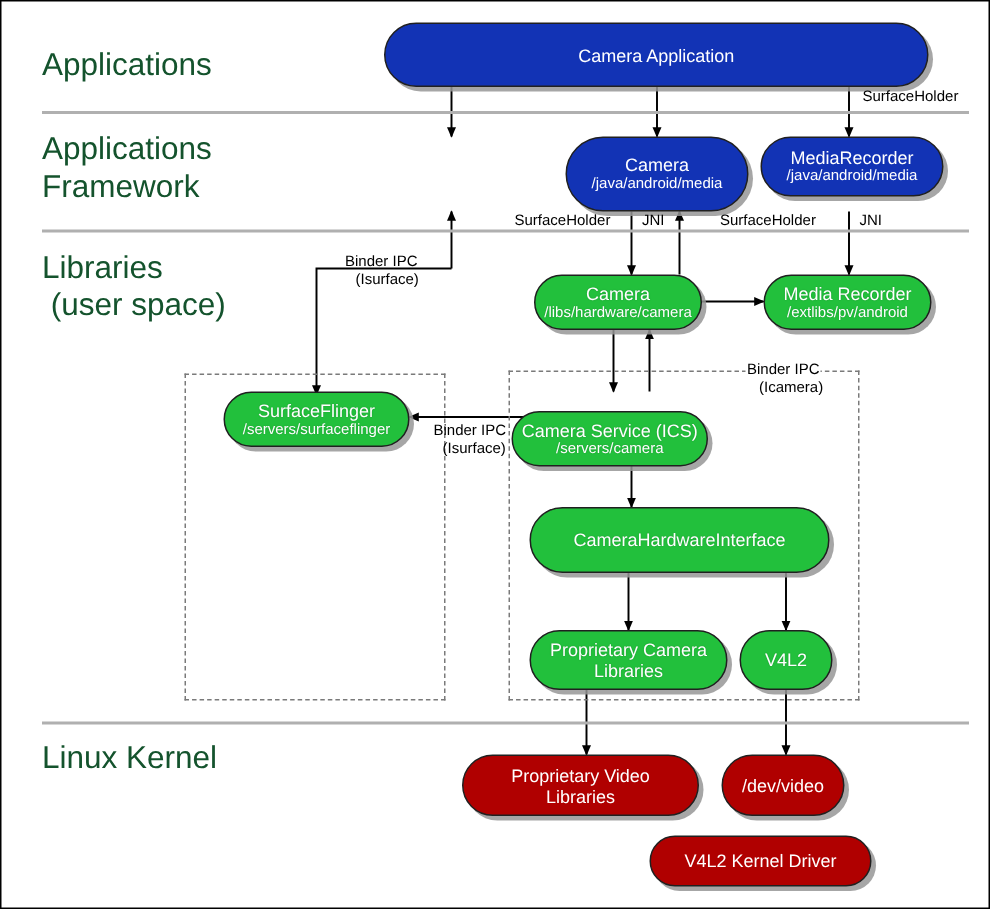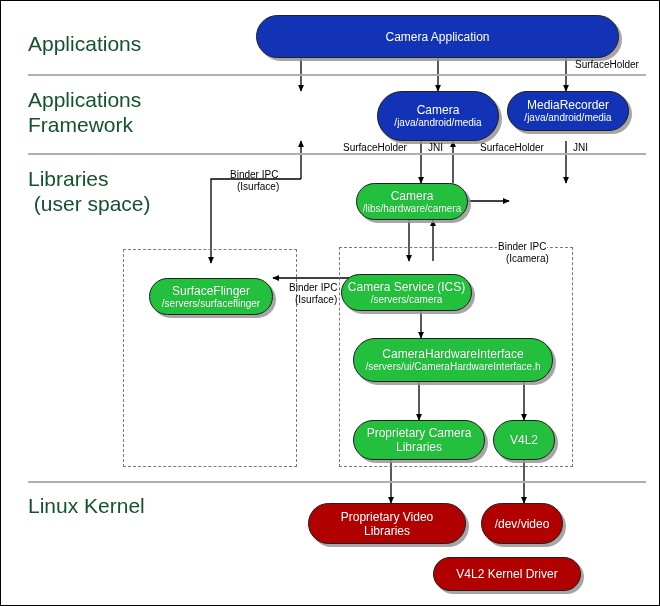--- a/index.html
+++ b/index.html
@@ -153,34 +153,37 @@
   <div class="node blue" style="left:506px;top:90px;width:122px;height:40px;">
     <div class="t1">MediaRecorder</div>
     <div class="t2">/java/android/media</div>
   </div>
 
   <div class="node green" style="left:355px;top:182px;width:112px;height:37px;">
     <div class="t1">Camera</div>
     <div class="t2">/libs/hardware/camera</div>
   </div>
 
-
-  <div class="node green" style="left:148px;top:260px;width:124px;height:37px;margin-top:17px;">
+  <div class="node green" style="left:508px;top:182px;width:112px;height:37px;">
+    <div class="t1">Media Recorder</div>
+    <div class="t2">/extlibs/pv/android</div>
+  </div>
+
+  <div class="node green" style="left:148px;top:260px;width:124px;height:37px;">
     <div class="t1">SurfaceFlinger</div>
     <div class="t2">/servers/surfaceflinger</div>
   </div>
 
   <div class="node green" style="left:340px;top:259px;width:131px;height:37px;margin-top:14px;">
     <div class="t1">Camera Service (ICS)</div>
     <div class="t2">/servers/camera</div>
   </div>
 
   <div class="node green" style="left:352px;top:337px;width:200px;height:44px;">
     <div class="t1">CameraHardwareInterface</div>
-    <div class="t2">/servers/ui/CameraHardwareInterface.h</div>
   </div>
 
   <div class="node green" style="left:352px;top:419px;width:132px;height:40px;">
     <div class="t1">Proprietary Camera</div>
     <div class="t1">Libraries</div>
   </div>
 
   <div class="node green" style="left:492px;top:419px;width:62px;height:40px;">
     <div class="t1">V4L2</div>
   </div>

